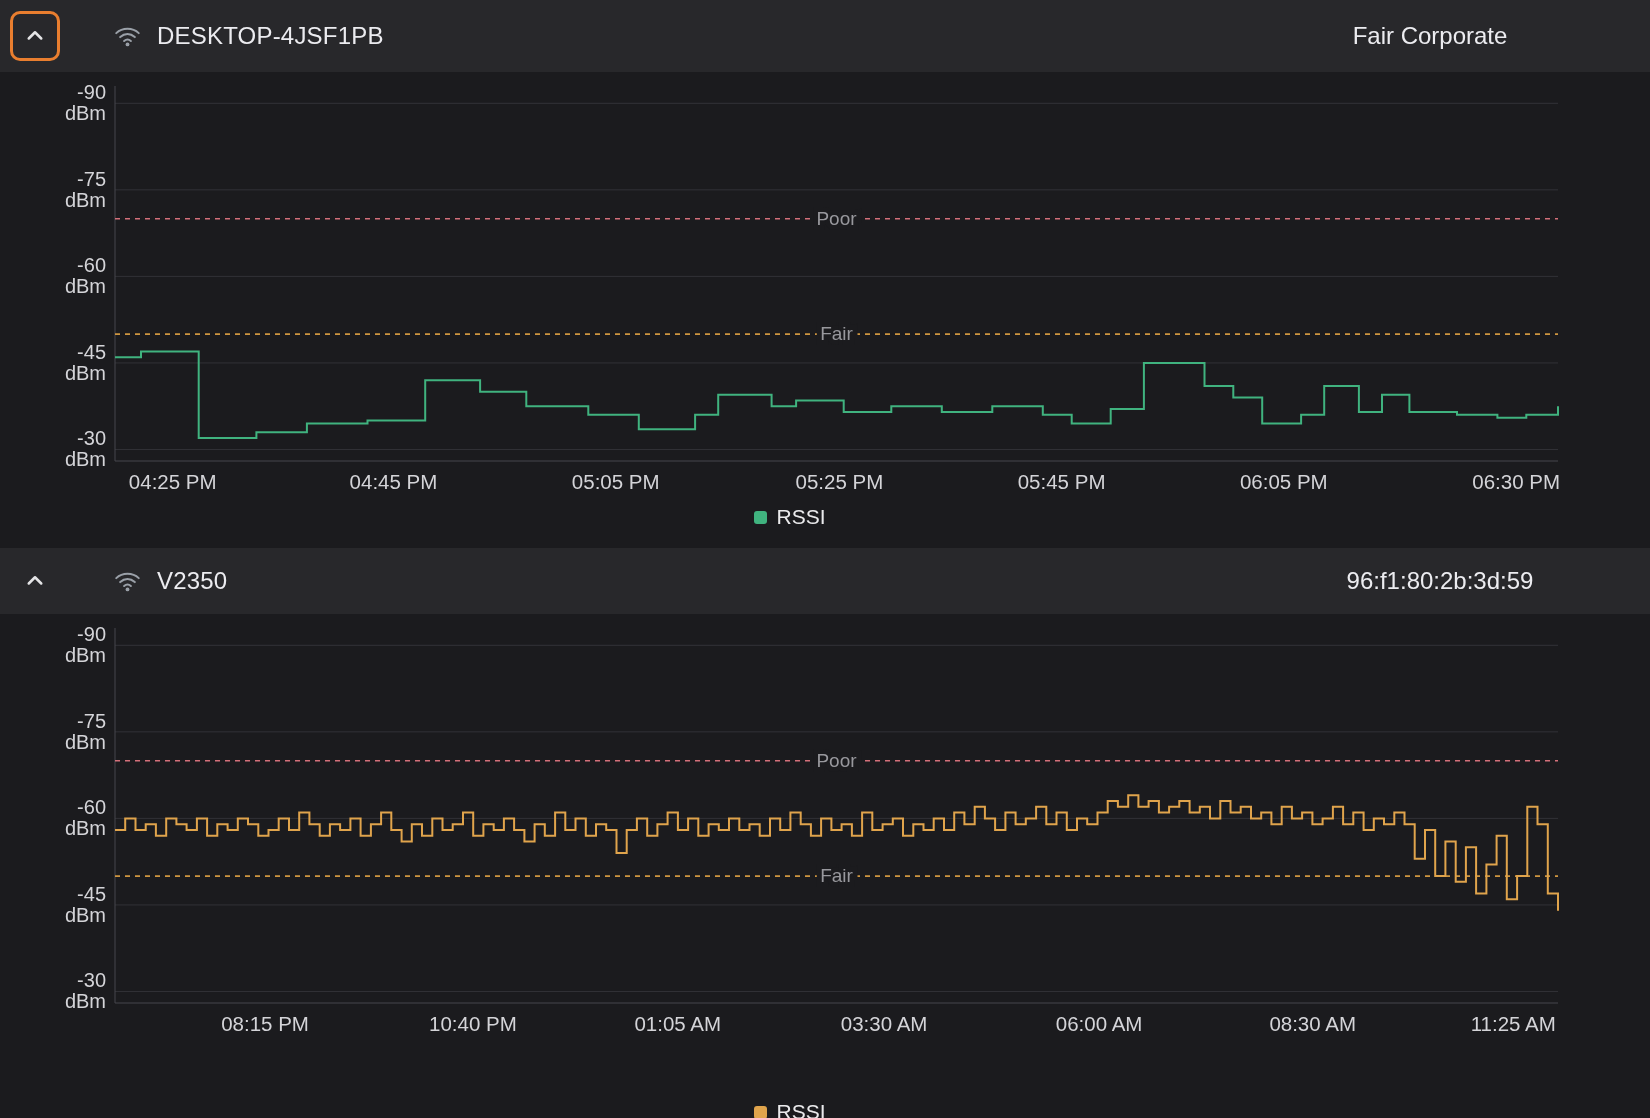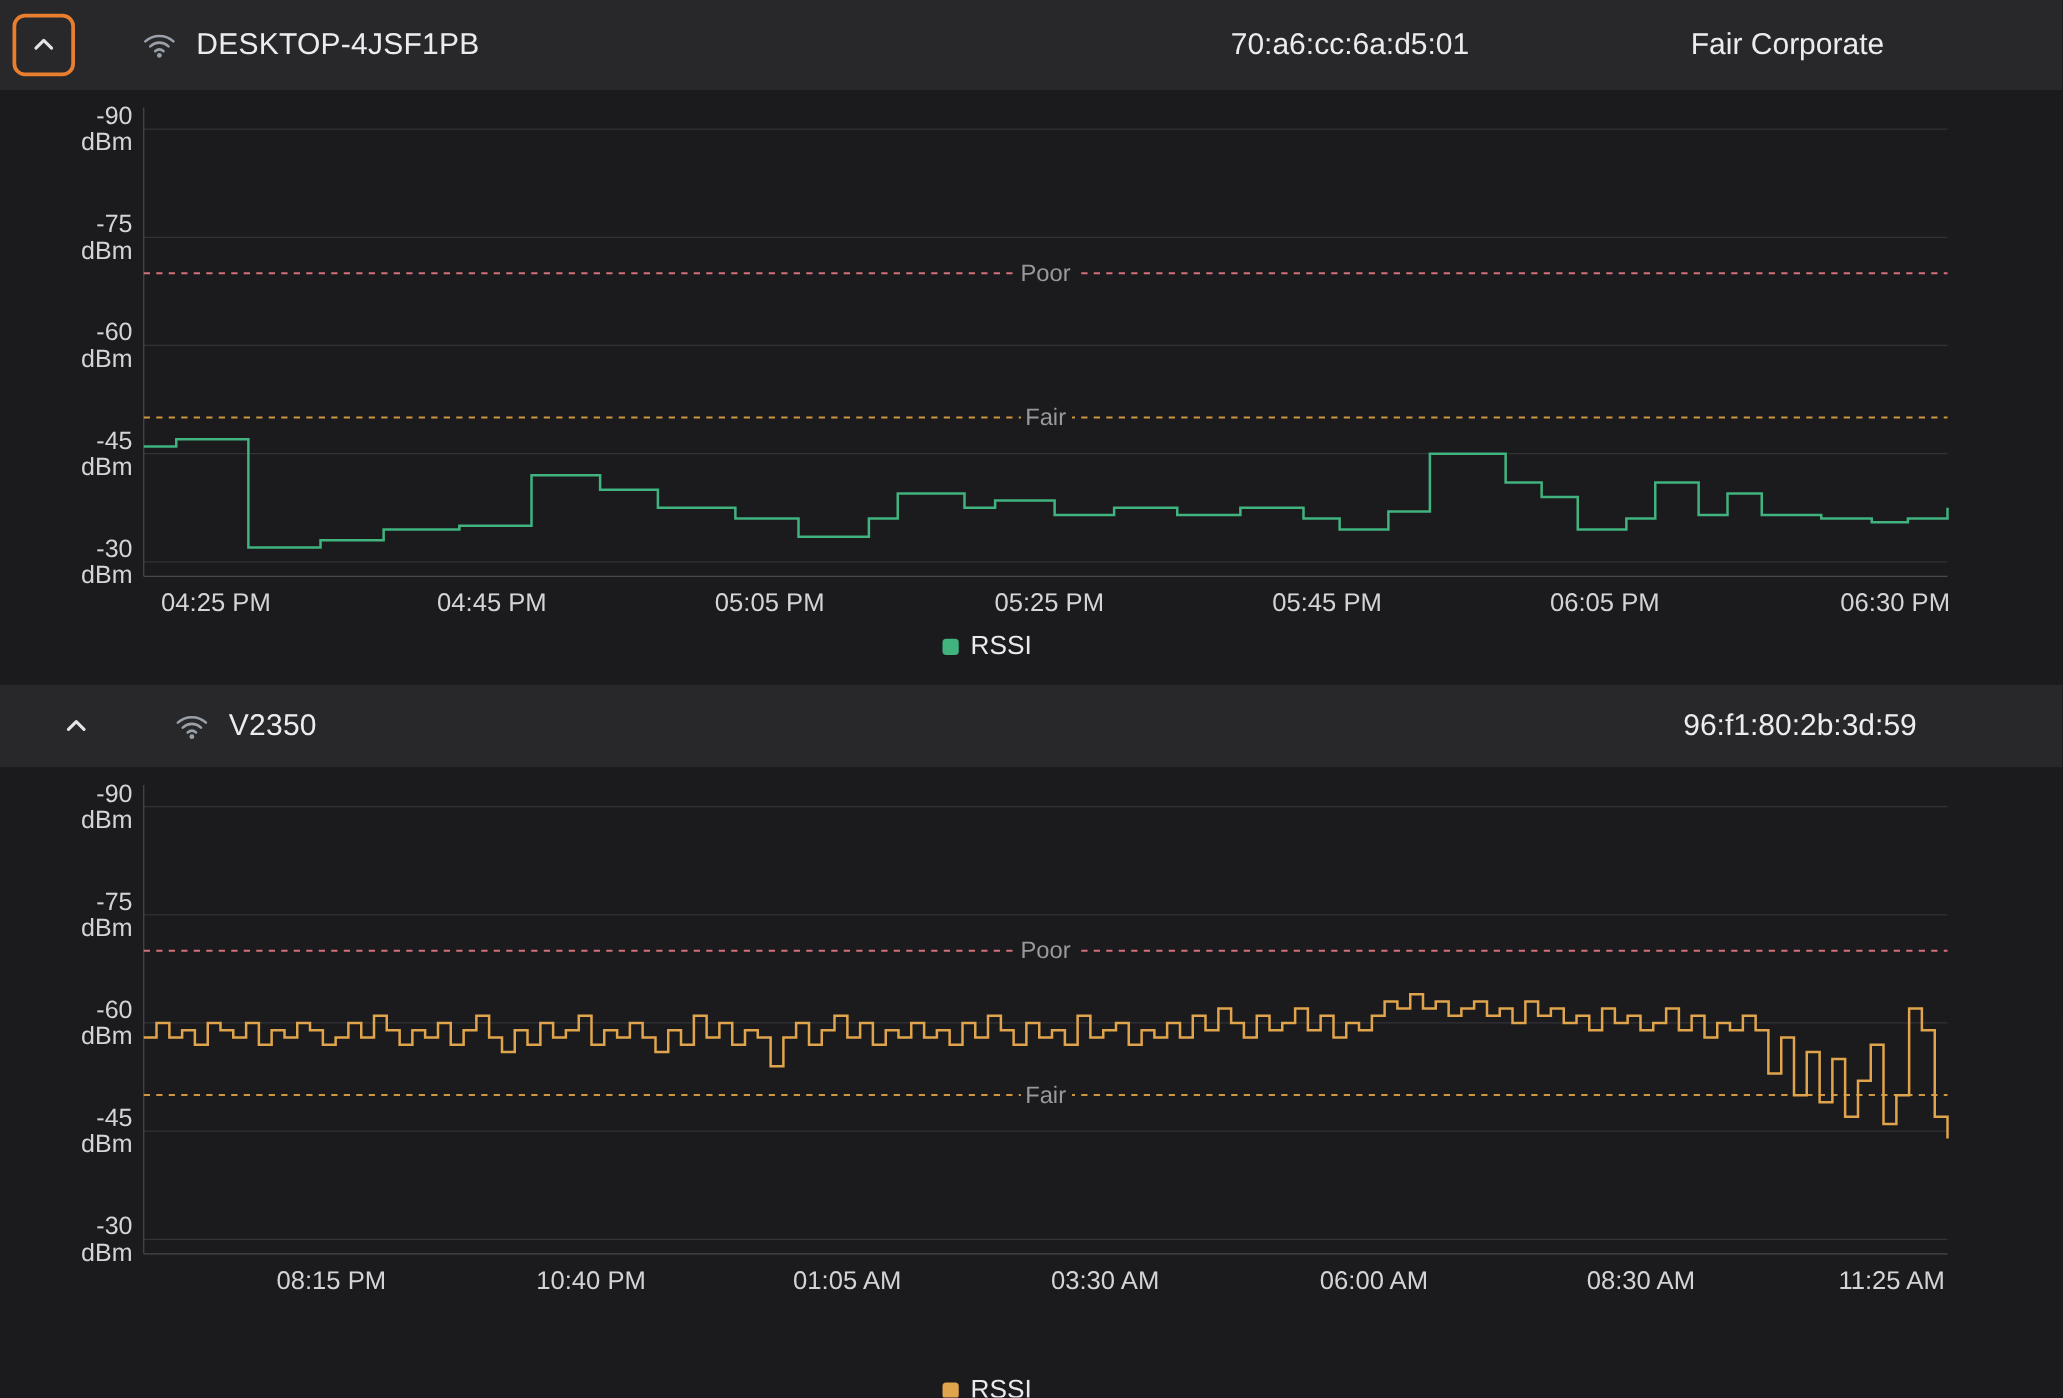--- a/index.html
+++ b/index.html
@@ -6,21 +6,21 @@
   body{
     width:1650px;height:1118px;overflow:hidden;
     background:#1b1b1e;color:#ececf0;
     font-family:"Liberation Sans","DejaVu Sans",sans-serif;
   }
   .device-section{position:relative;}
   .device-header{
     display:flex;align-items:center;background:#28282b;justify-content:center;
   }
   .h1{height:72px;}
-  .h2{height:66px;padding-left:26px;}
+  .h2{height:66px;}
   .chev-btn{
     width:50px;height:50px;margin-left:10px;flex:0 0 auto;
     display:flex;align-items:center;justify-content:center;
     background:transparent;border:3px solid transparent;border-radius:10px;
     cursor:pointer;padding:0;
   }
   .chev-btn.focused{border-color:#e97e2f;}
   .wifi-wrap{margin-left:54px;flex:0 0 auto;display:flex;align-items:center;}
   .dev-name{margin-left:16px;font-size:24px;letter-spacing:.2px;white-space:nowrap;}
   .spacer{flex:1 1 auto;}
@@ -50,21 +50,20 @@
     <span class="wifi-wrap">
       <svg width="27" height="27" viewBox="0 0 24 24">
         <path d="M2 9 C7.5 3.8, 16.5 3.8, 22 9" fill="none" stroke="#9aa0a8" stroke-width="1.8" stroke-linecap="round"></path>
         <path d="M5.5 12.5 C9.5 9, 14.5 9, 18.5 12.5" fill="none" stroke="#9aa0a8" stroke-width="1.8" stroke-linecap="round"></path>
         <path d="M9 16 C10.8 14.4, 13.2 14.4, 15 16" fill="none" stroke="#9aa0a8" stroke-width="1.8" stroke-linecap="round"></path>
         <circle cx="12" cy="19" r="1.7" fill="#9aa0a8"></circle>
       </svg>
     </span>
     <span class="dev-name">DESKTOP-4JSF1PB</span>
     <span class="spacer"></span>
-    <span class="col-mac">70:a6:cc:6a:d5:01</span>
     <span class="col-vendor">Fair Corporate</span>
     <span class="pad-r"></span>
   </div>
   <svg id="chart-0" class="chart" width="1650" height="476">
       <line x1="115" x2="1558" y1="31.30769230769231" y2="31.30769230769231" stroke="#323237" stroke-width="1"></line>
       <line x1="115" x2="1558" y1="117.84615384615385" y2="117.84615384615385" stroke="#323237" stroke-width="1"></line>
       <line x1="115" x2="1558" y1="204.3846153846154" y2="204.3846153846154" stroke="#323237" stroke-width="1"></line>
       <line x1="115" x2="1558" y1="290.92307692307696" y2="290.92307692307696" stroke="#323237" stroke-width="1"></line>
       <line x1="115" x2="1558" y1="377.46153846153845" y2="377.46153846153845" stroke="#323237" stroke-width="1"></line>
       <line x1="115" x2="115" y1="14" y2="389" stroke="#47474c" stroke-width="1"></line>

